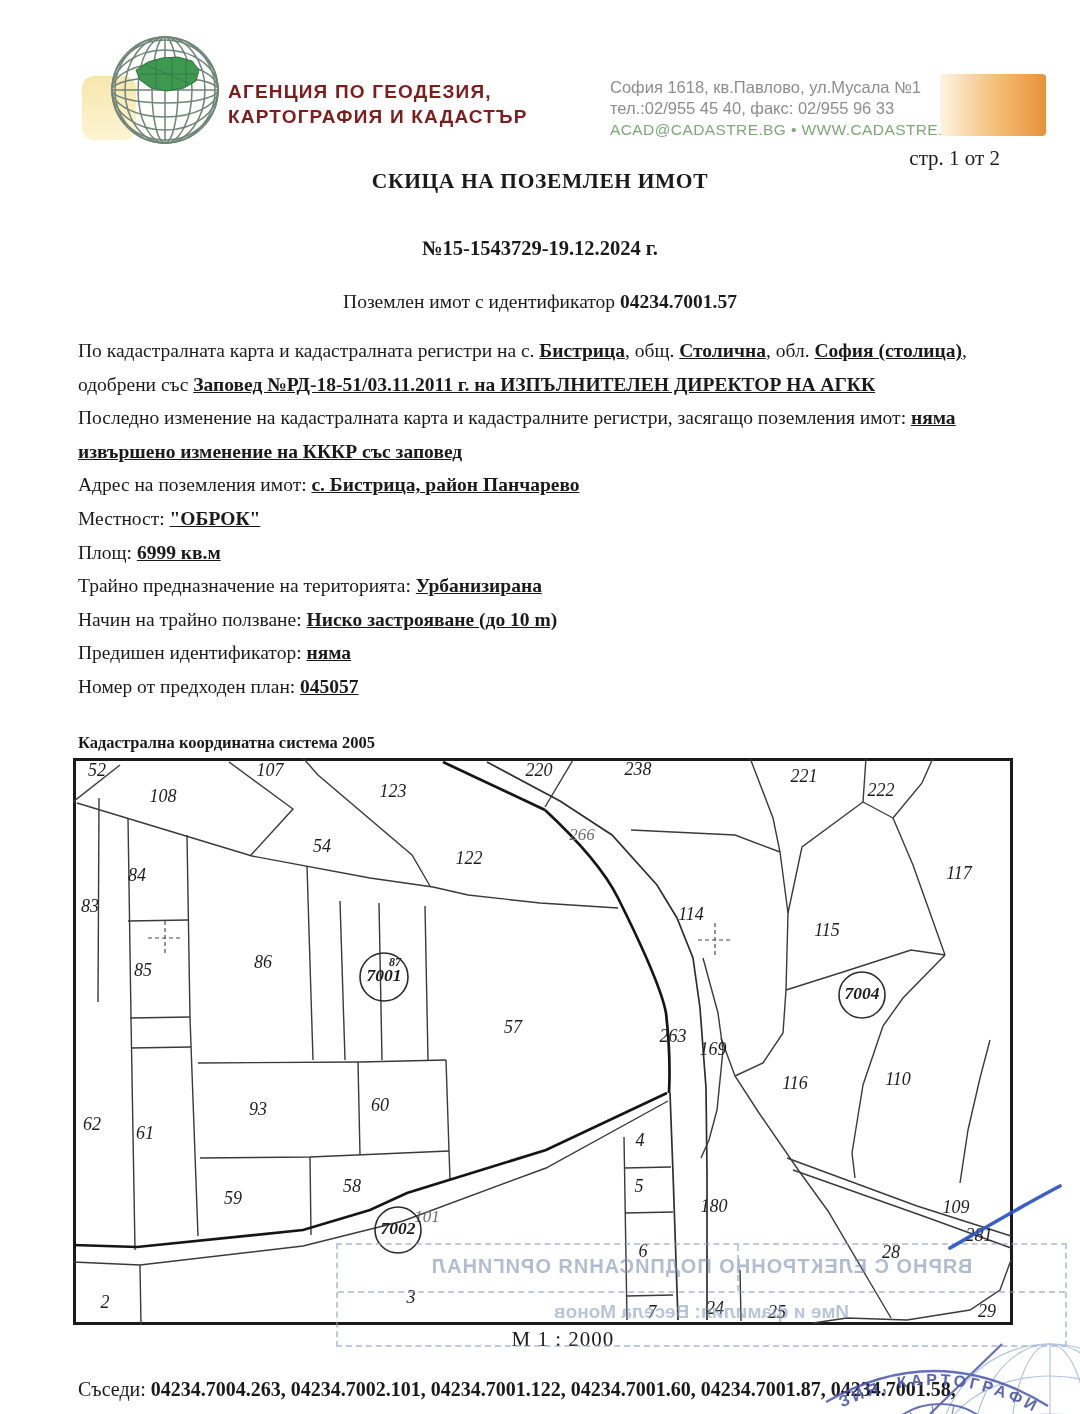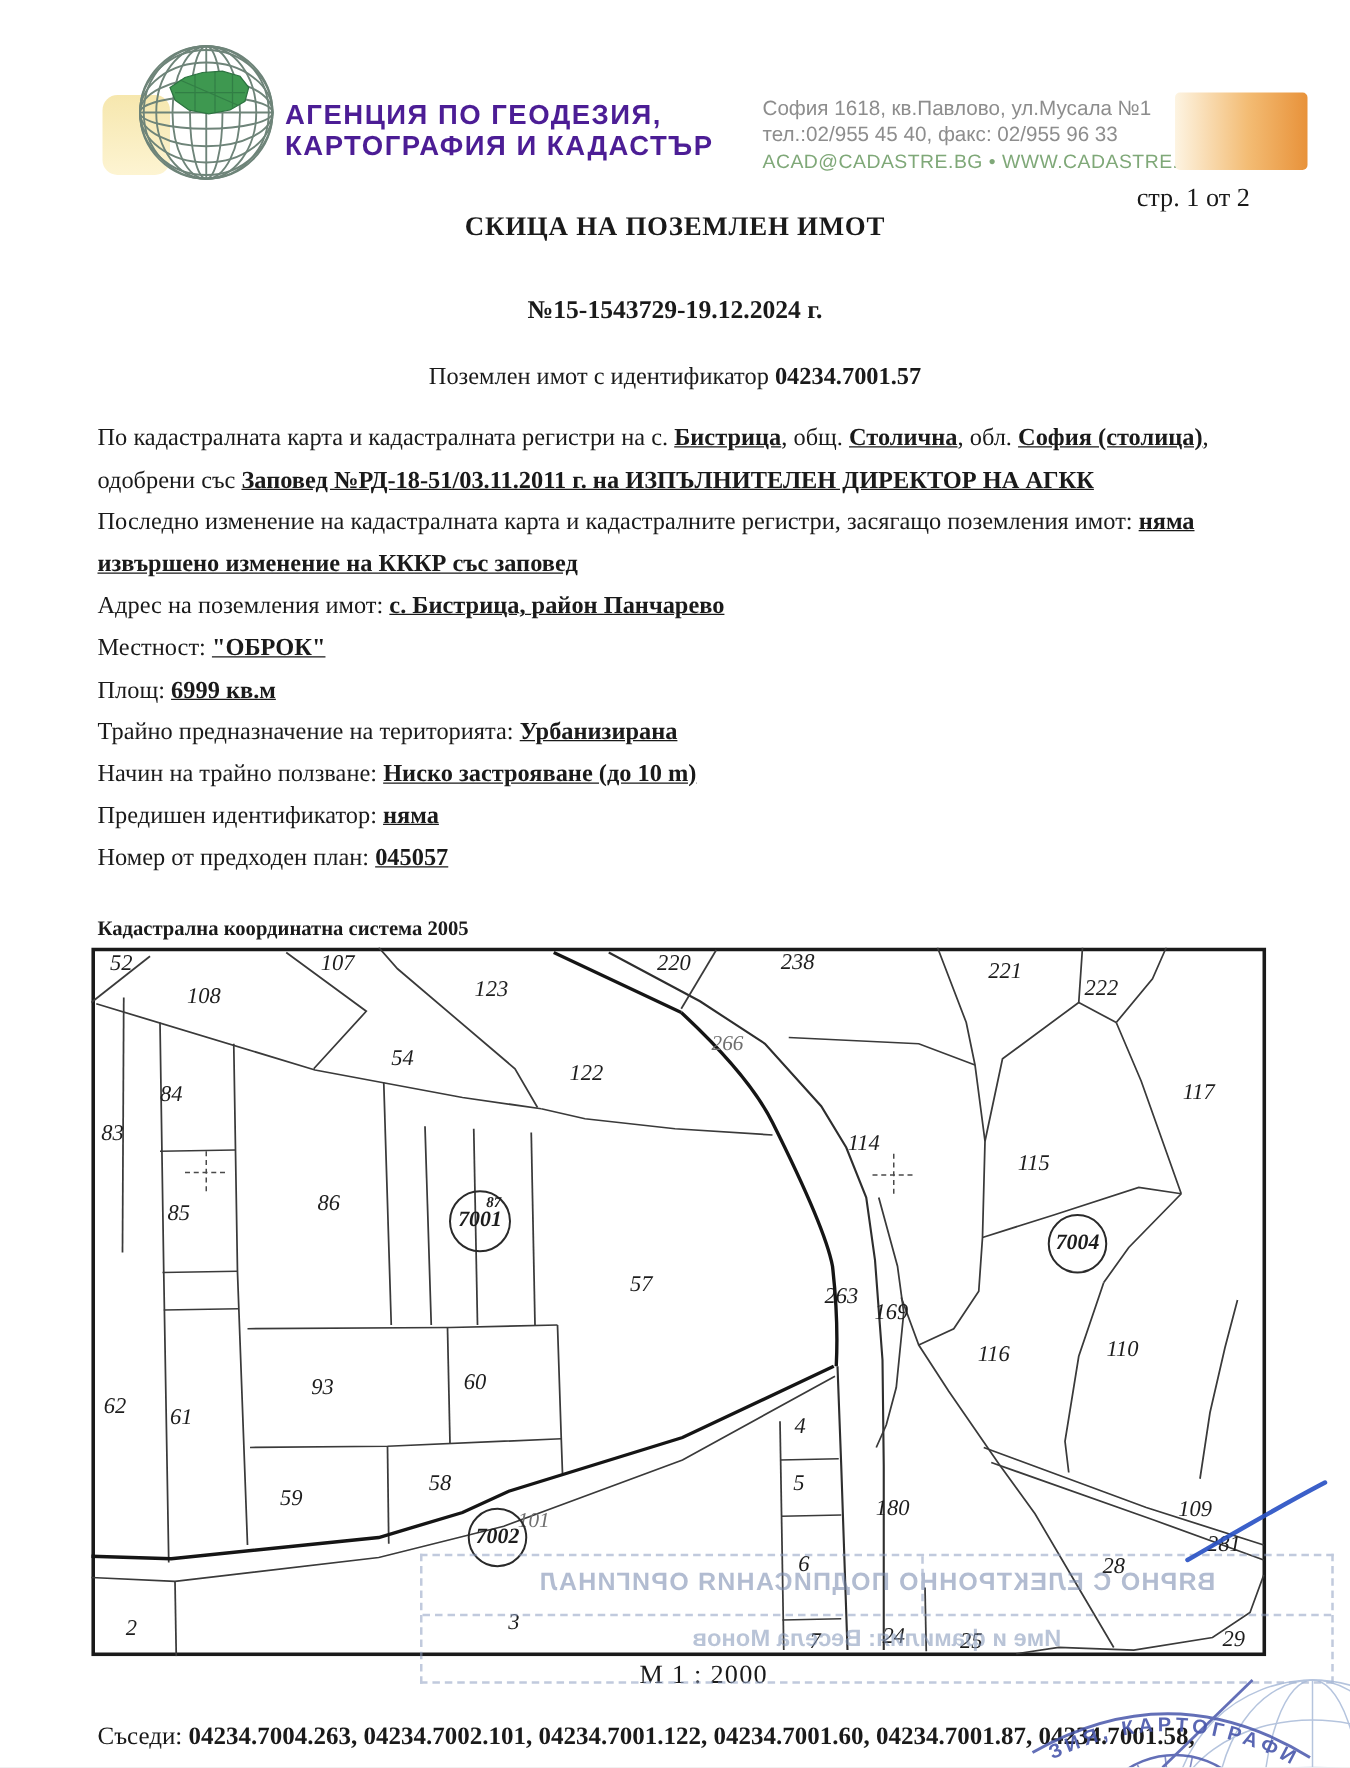--- a/index.html
+++ b/index.html
@@ -6,21 +6,21 @@
   .page{position:relative;width:1080px;height:1414px;background:#ffffff;overflow:hidden;
         font-family:"Liberation Serif",serif;color:#1a1a1a;}
   .abs{position:absolute;}
 
   
   .band-left{left:82px;top:76px;width:54px;height:64px;border-radius:12px;
              background:linear-gradient(180deg,#f6e7ae,#fdf4d2);}
   .band-right{left:940px;top:74px;width:106px;height:62px;border-radius:4px;
               background:linear-gradient(90deg,#fdf4e2 0%,#f3bc74 55%,#e8923a 100%);}
   .agency-name{left:228px;top:79px;font-family:"Liberation Sans",sans-serif;
-               font-weight:bold;font-size:22px;line-height:25px;color:#4c1d95;
+               font-weight:bold;font-size:19px;line-height:25px;color:#7f1d1d;
                letter-spacing:1.2px;}
   .contact{left:610px;top:77px;font-family:"Liberation Sans",sans-serif;
            font-size:16.5px;line-height:21px;color:#8d8d8d;}
   .contact .email{color:#7fa878;font-size:15.5px;letter-spacing:.4px;}
   .page-label{left:860px;top:146px;width:140px;text-align:right;font-size:21px;}
 
   
   .doc-title{left:0;width:1080px;top:169px;text-align:center;font-weight:bold;
              font-size:21.5px;letter-spacing:.6px;}
   .doc-number{left:0;width:1080px;top:237px;text-align:center;font-weight:bold;font-size:20.5px;}

